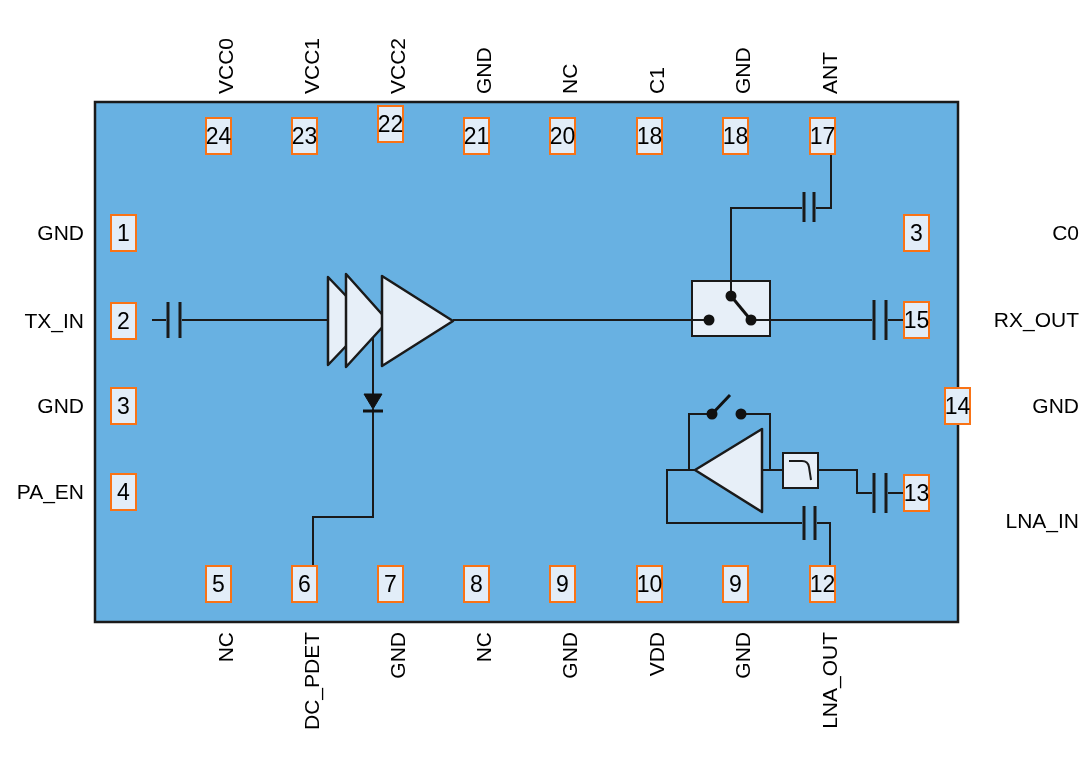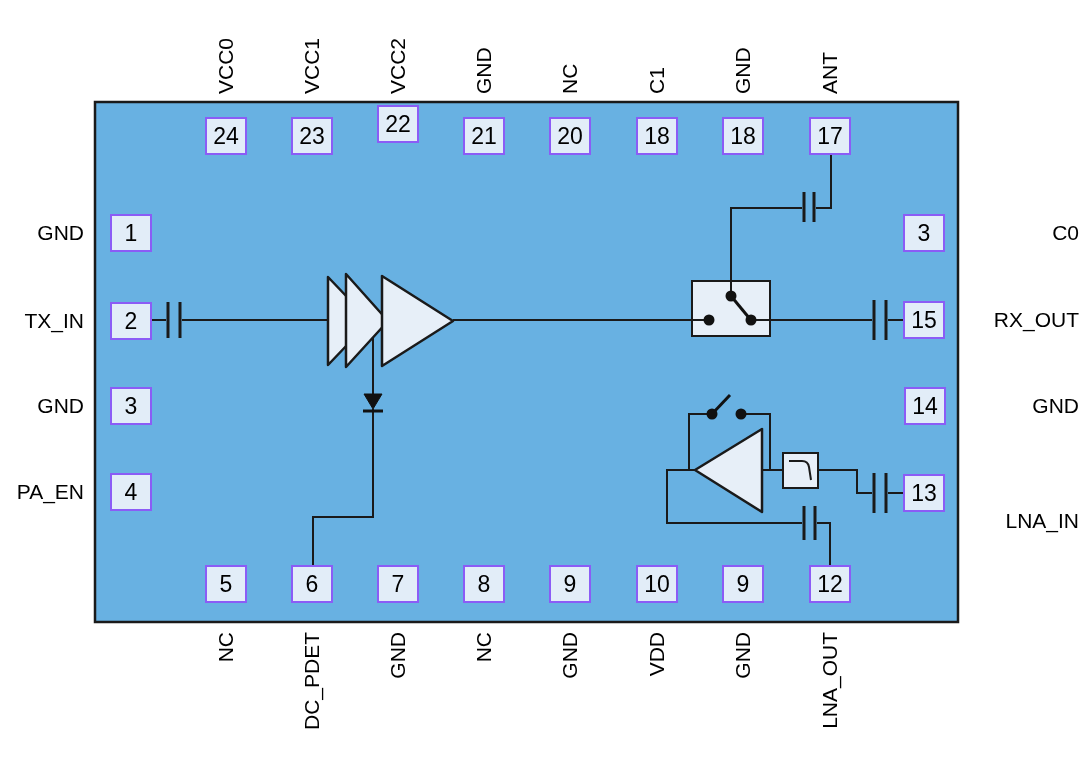--- a/index.html
+++ b/index.html
@@ -2,22 +2,22 @@
 <html><head>
 <meta charset="utf-8">
 <style>
   html,body { margin:0; padding:0; background:#ffffff; }
   .canvas {
     position:relative; width:1079px; height:758px; background:#ffffff;
     font-family:"Liberation Sans", sans-serif; color:#000; overflow:hidden;
   }
   .circuit-svg { position:absolute; left:0; top:0; width:1079px; height:758px; }
   .pin-box {
-    position:absolute; width:42px; height:38px; box-sizing:border-box;
-    background:#e2edf8; border:2px solid #8b5cf6;
+    position:absolute; width:27px; height:38px; box-sizing:border-box;
+    background:#e2edf8; border:2px solid #f97316;
     display:flex; align-items:center; justify-content:center;
     font-size:23px; line-height:1; color:#000;
   }
   .vlabel {
     position:absolute; width:130px; height:26px; line-height:26px;
     font-size:21px; transform:rotate(-90deg); white-space:nowrap;
   }
   .vlabel-top { text-align:left; }
   .vlabel-bottom { text-align:right; }
   .hlabel {
@@ -165,21 +165,21 @@
   <div class="pin-box" style="left:110px;top:473px">
       <span>4</span>
     </div>
 
   <div class="pin-box" style="left:903px;top:214px">
       <span>3</span>
     </div>
   <div class="pin-box" style="left:903px;top:301px">
       <span>15</span>
     </div>
-  <div class="pin-box" style="left:904px;top:387px">
+  <div class="pin-box" style="left:944px;top:387px">
       <span>14</span>
     </div>
   <div class="pin-box" style="left:903px;top:474px">
       <span>13</span>
     </div>
 
   <div class="vlabel vlabel-top" style="left:161px;top:16px">VCC0</div>
   <div class="vlabel vlabel-top" style="left:247px;top:16px">VCC1</div>
   <div class="vlabel vlabel-top" style="left:333px;top:16px">VCC2</div>
   <div class="vlabel vlabel-top" style="left:419px;top:16px">GND</div>

